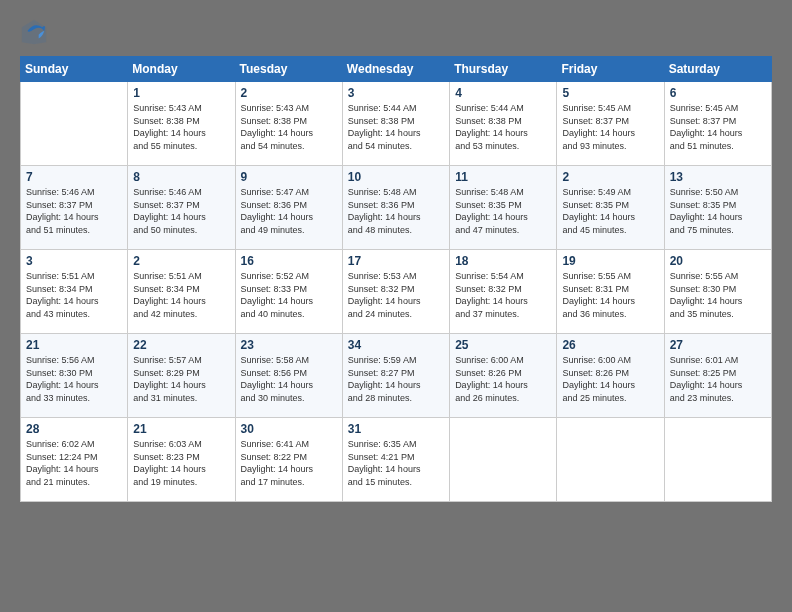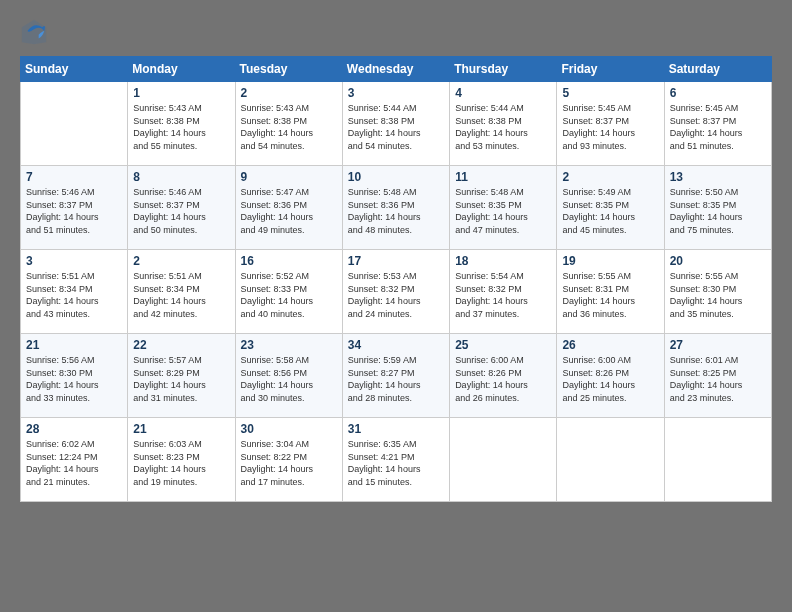--- a/index.html
+++ b/index.html
@@ -338,21 +338,21 @@
           </td>
           <td>
             <div class="day-number">21</div>
             <div class="cell-text">Sunrise: 6:03 AM</div>
             <div class="cell-text">Sunset: 8:23 PM</div>
             <div class="cell-text">Daylight: 14 hours</div>
             <div class="cell-text">and 19 minutes.</div>
           </td>
           <td>
             <div class="day-number">30</div>
-            <div class="cell-text">Sunrise: 3:04 AM</div>
+            <div class="cell-text">Sunrise: 6:41 AM</div>
             <div class="cell-text">Sunset: 8:22 PM</div>
             <div class="cell-text">Daylight: 14 hours</div>
             <div class="cell-text">and 17 minutes.</div>
           </td>
           <td>
             <div class="day-number">31</div>
             <div class="cell-text">Sunrise: 6:35 AM</div>
             <div class="cell-text">Sunset: 4:21 PM</div>
             <div class="cell-text">Daylight: 14 hours</div>
             <div class="cell-text">and 15 minutes.</div>

